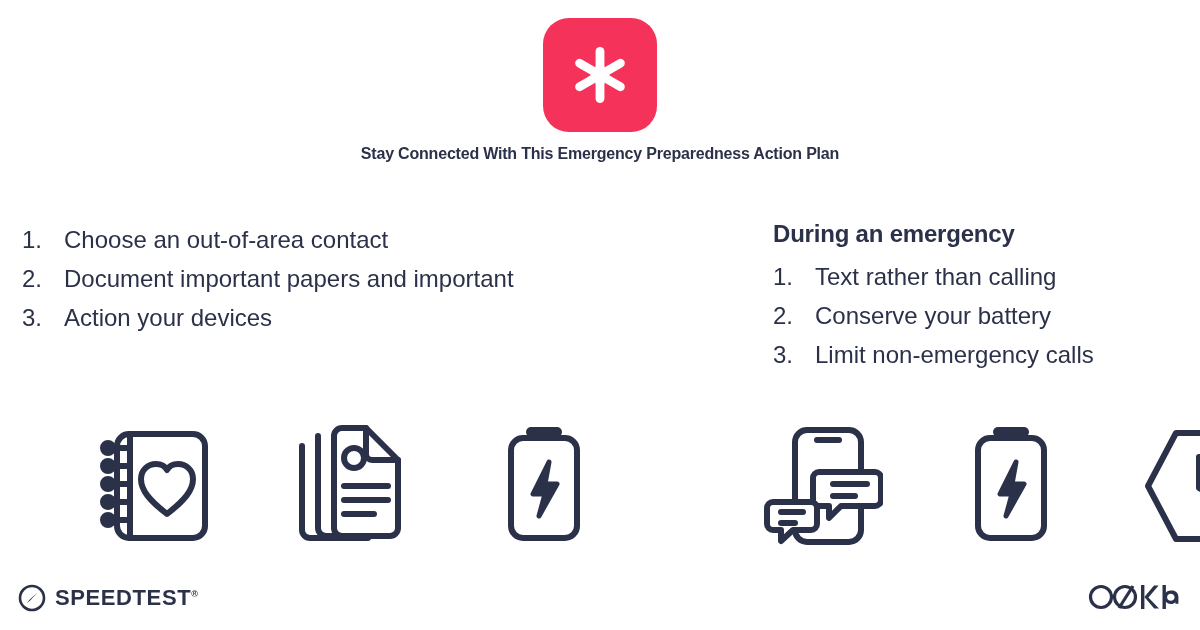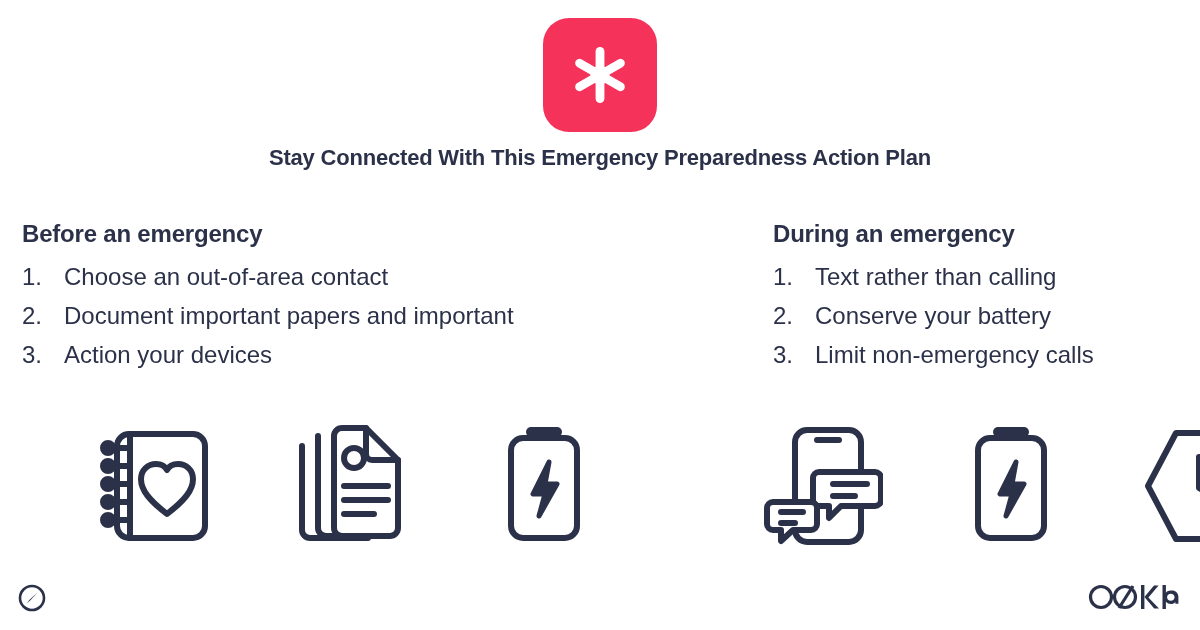--- a/index.html
+++ b/index.html
@@ -37,21 +37,21 @@
     justify-content: center;
   }
 
   
   .title {
     position: absolute;
     top: 145px;
     left: 0;
     width: 1200px;
     text-align: center;
-    font-size: 22px;
+    font-size: 16px;
     font-weight: bold;
     letter-spacing: -0.2px;
     color: #2b3148;
   }
 
   
   .col {
     position: absolute;
     top: 220px;
   }
@@ -147,21 +147,20 @@
           <rect x="26.6" y="3" width="8.8" height="56" rx="4.4" transform="rotate(120 31 31)"></rect>
           <circle cx="31" cy="31" r="9.6"></circle>
         </g>
       </svg>
     </div>
   </div>
 
   <div class="title">Stay Connected With This Emergency Preparedness Action Plan</div>
 
   <div class="col col-left">
-    <div class="col-head">Before an emergency</div>
     <ol class="list">
       <li>Choose an out-of-area contact</li>
       <li>Document important papers and important</li>
       <li>Action your devices</li>
     </ol>
   </div>
 
   <div class="col col-right">
     <div class="col-head">During an emergency</div>
     <ol class="list">
@@ -236,20 +235,23 @@
       </svg>
     </div>
 
   </div>
 
   <div class="footer-left">
     <svg width="28" height="28" viewBox="0 0 28 28" fill="none">
       <circle cx="14" cy="14" r="12" stroke="#2b3148" stroke-width="2.6"></circle>
       <path d="M19.5 8.5 L12.4 16.2 L8.5 19.5 L11.8 15.6 Z" fill="#2b3148"></path>
     </svg>
+    <span class="speedtest-word">
+      <span>SPEEDTEST</span><span class="tm">®</span>
+    </span>
   </div>
 
   <div class="footer-right">
     <svg width="92" height="26" viewBox="0 0 92 26">
       <g fill="none" stroke="#2b3148" stroke-width="3.2">
         <circle cx="13" cy="13" r="10.5"></circle>
         <circle cx="37" cy="13" r="10.5"></circle>
       </g>
       <g fill="#2b3148">
         <rect x="53" y="1" width="3.4" height="24"></rect>

